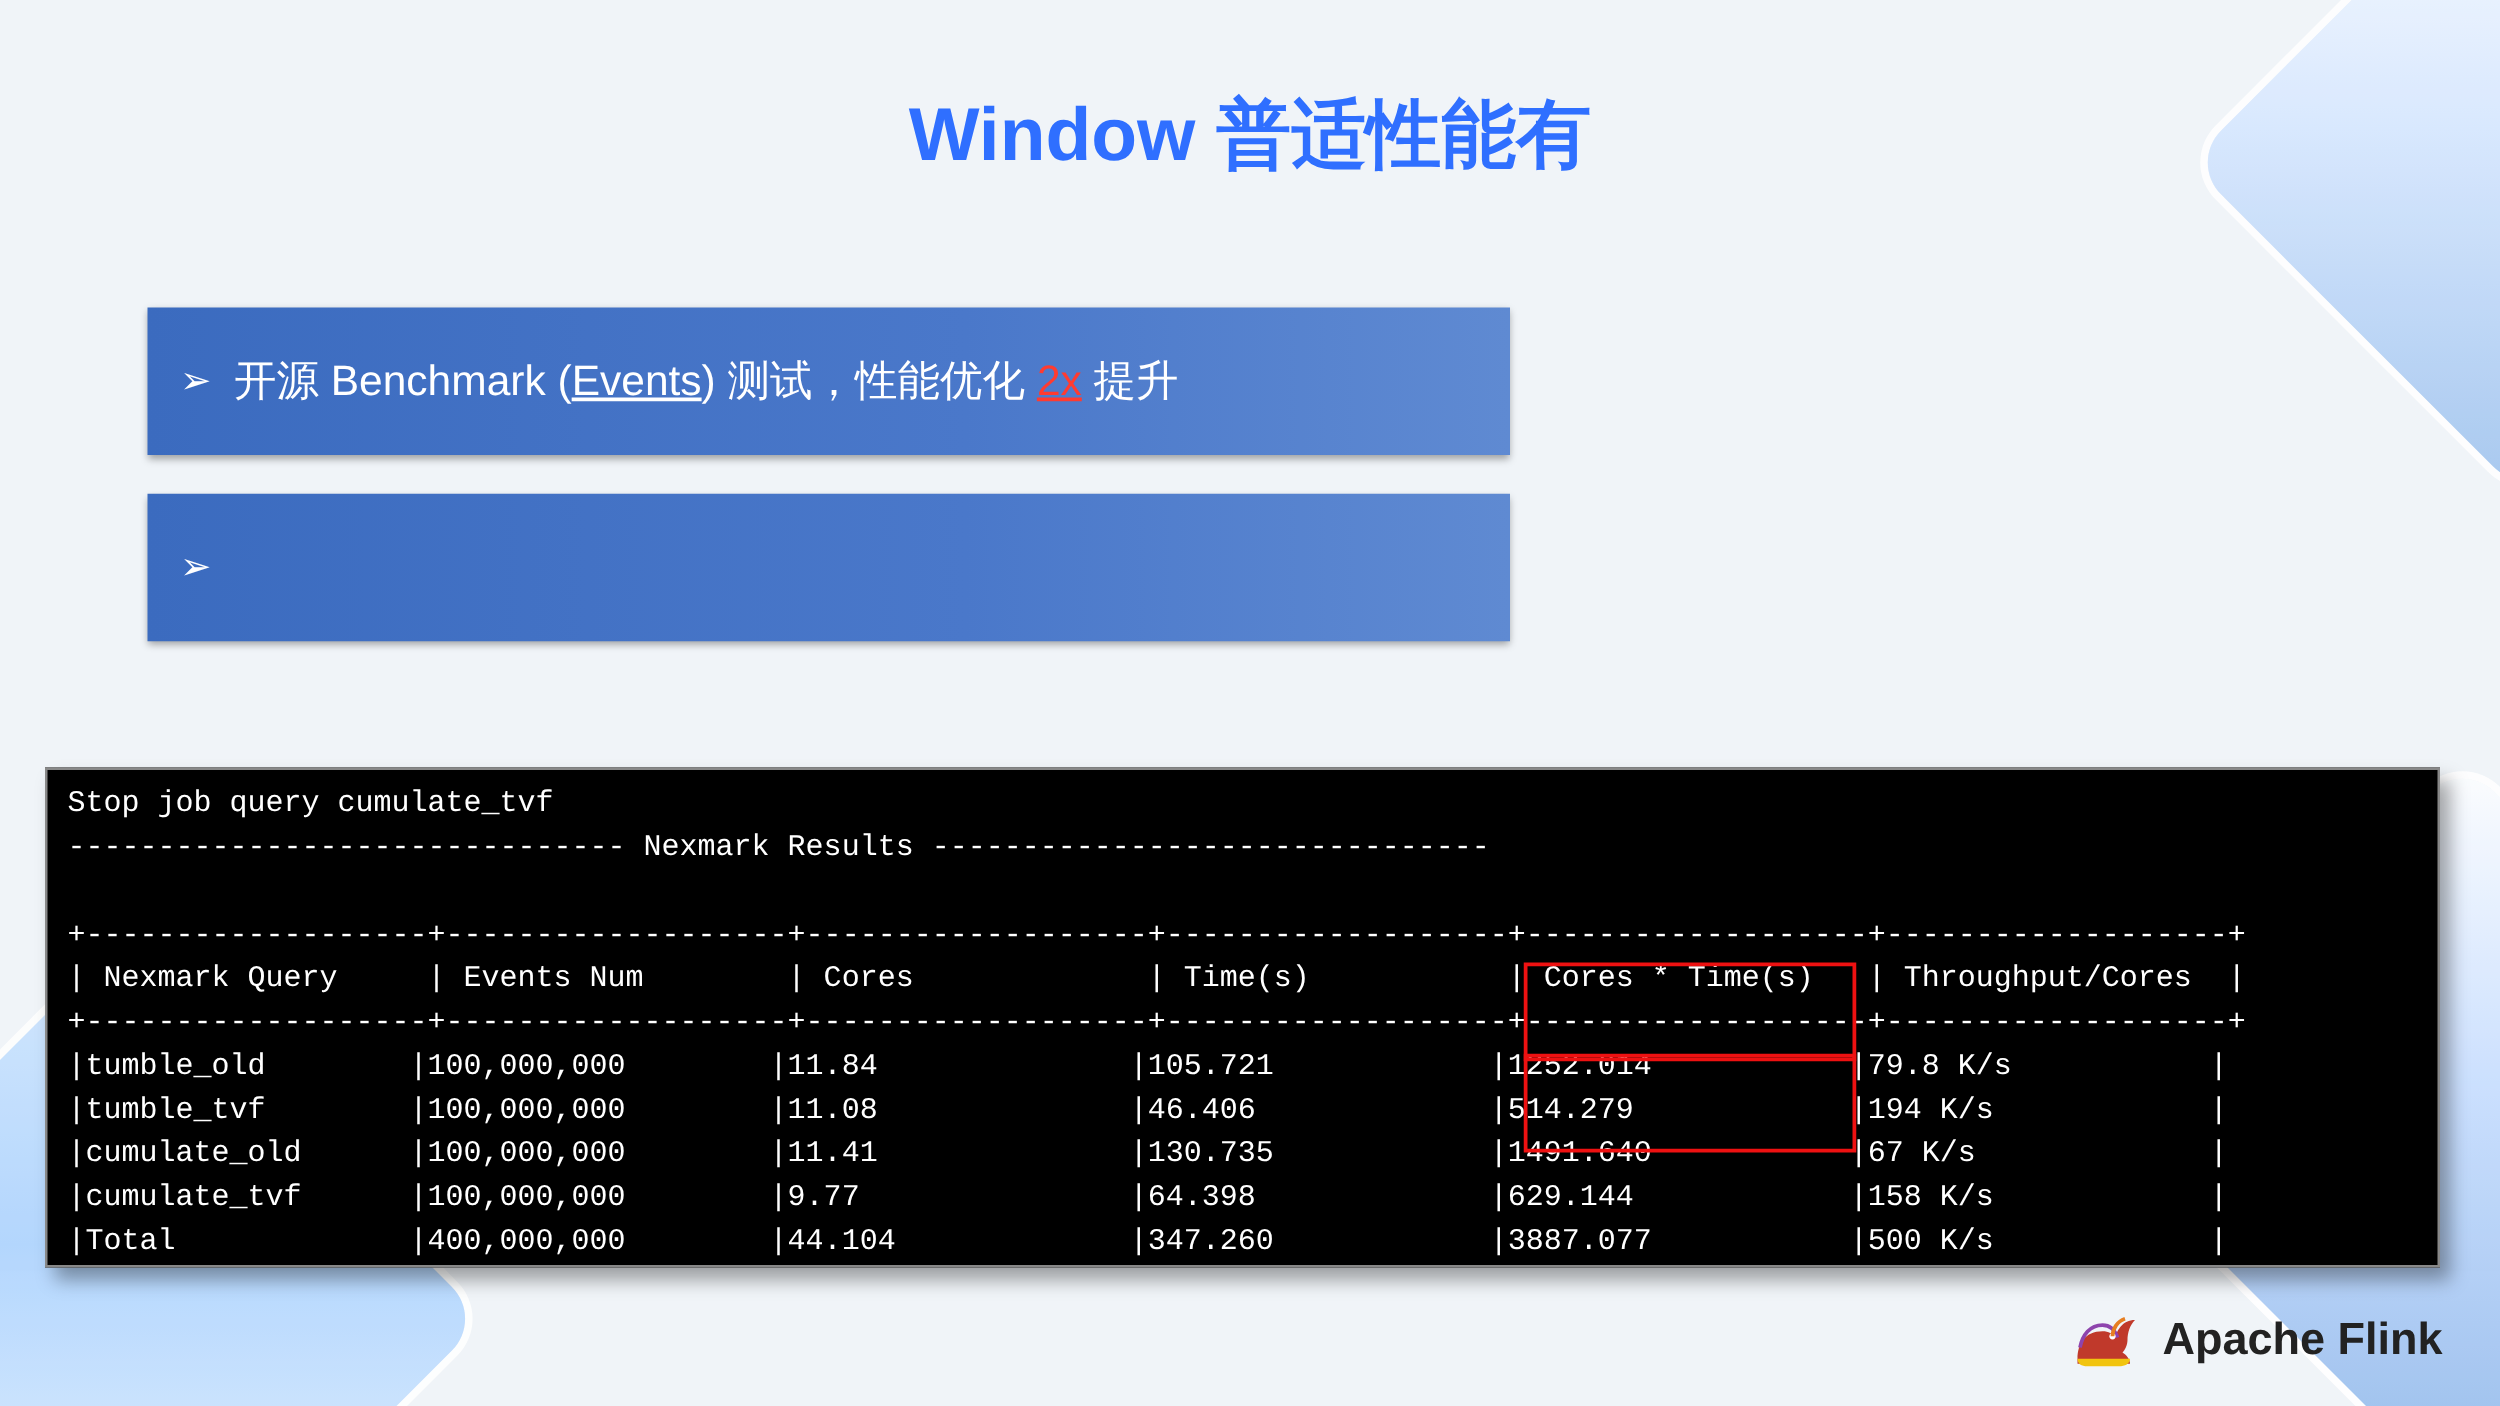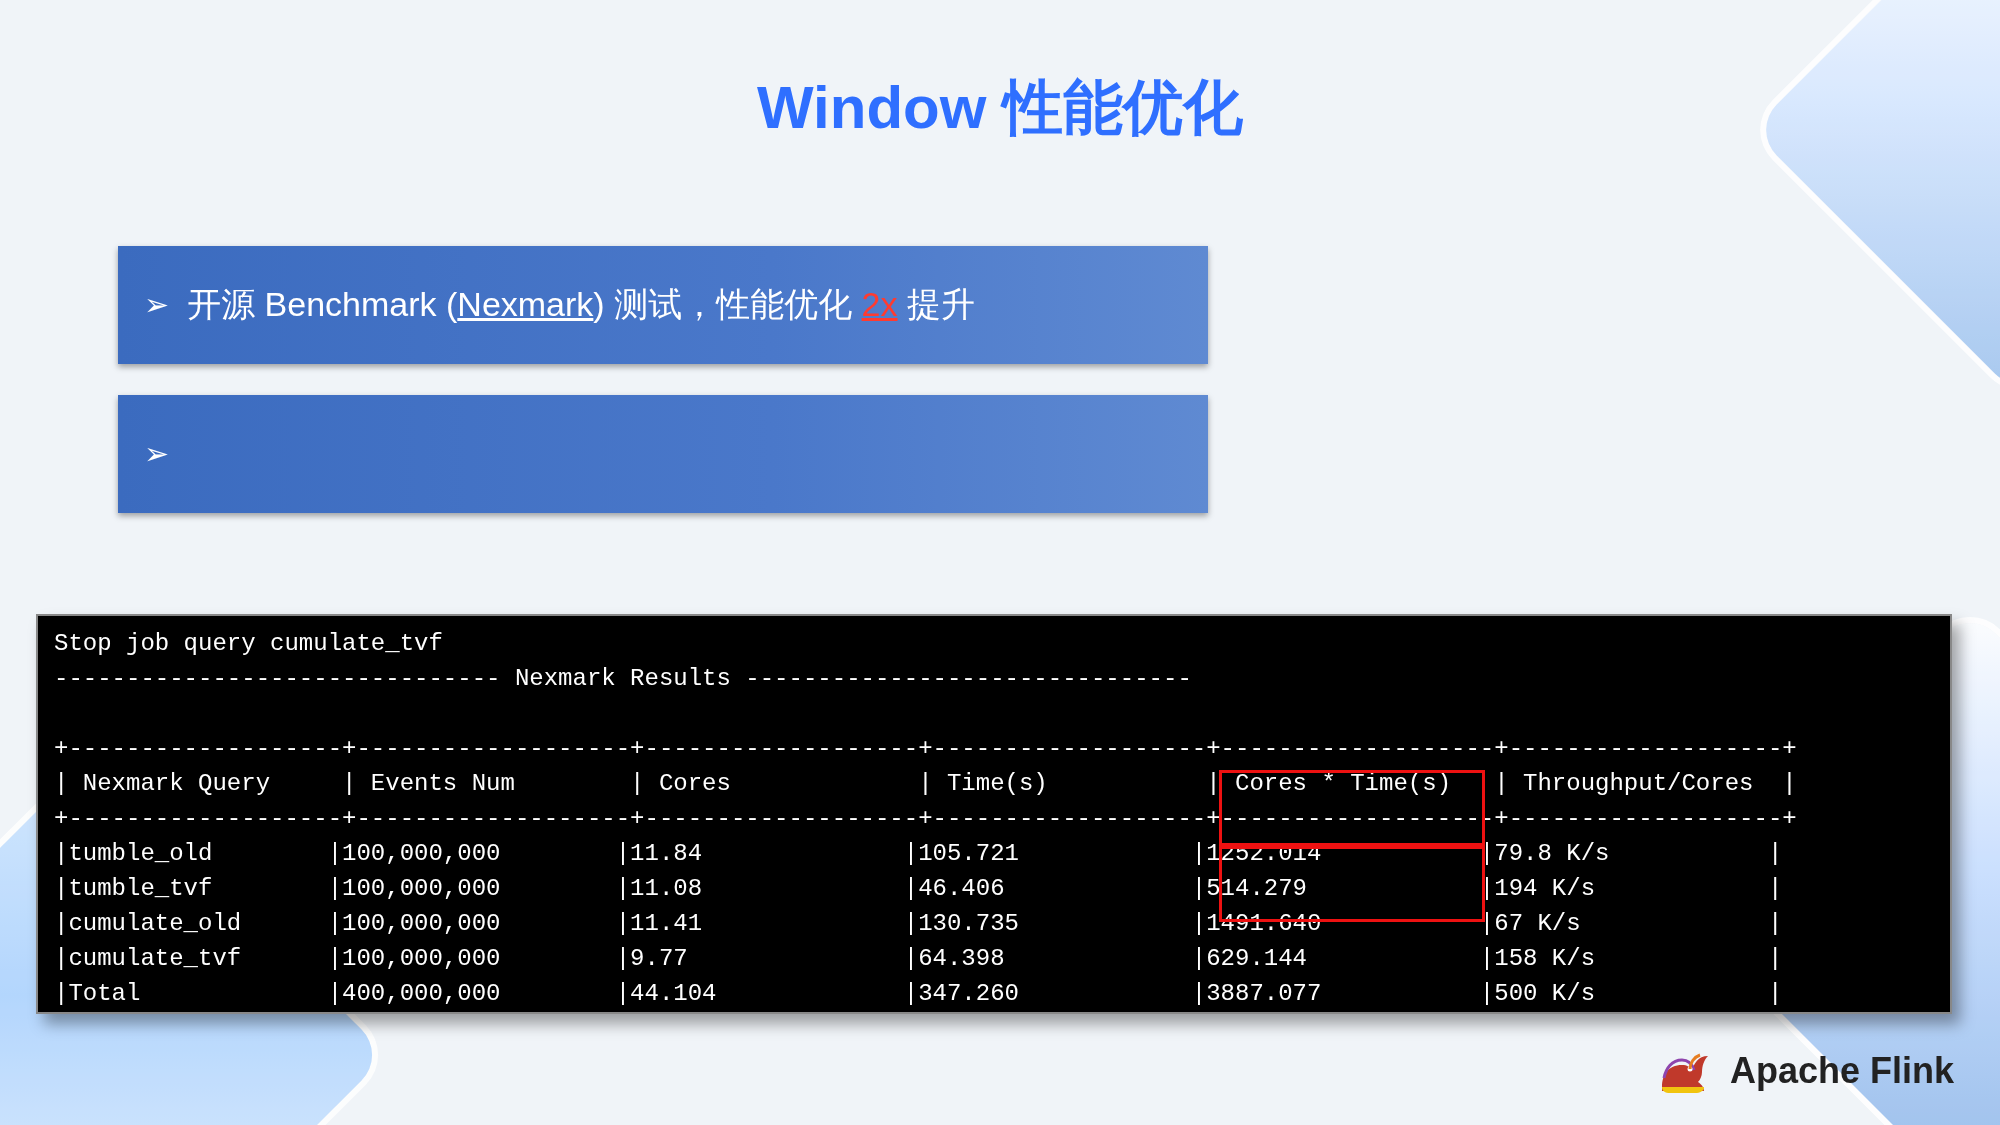--- a/index.html
+++ b/index.html
@@ -137,26 +137,26 @@
     color: #222;
   }
 </style>
 </head>
 <body>
 
 <div class="bg-cube tr"></div>
 <div class="bg-cube br"></div>
 <div class="bg-cube bl"></div>
 
-<div class="title">Window 性能优化</div>
+<div class="title">Window 普适性能有</div>
 
 <div class="bullet-box b1">
   <span class="arrow">➢</span>
   <span>
-    <span>开源 Benchmark (</span><span class="underline">Nexmark</span><span>) 测试，性能优化 </span><span class="hl">2x</span><span> 提升</span>
+    <span>开源 Benchmark (</span><span class="underline">Events</span><span>) 测试，性能优化 </span><span class="hl">2x</span><span> 提升</span>
   </span>
 </div>
 
 <div class="bullet-box b2">
   <span class="arrow">➢</span>
 </div>
 
 <pre class="terminal" id="terminal">Stop job query cumulate_tvf
 ------------------------------- Nexmark Results -------------------------------
 

